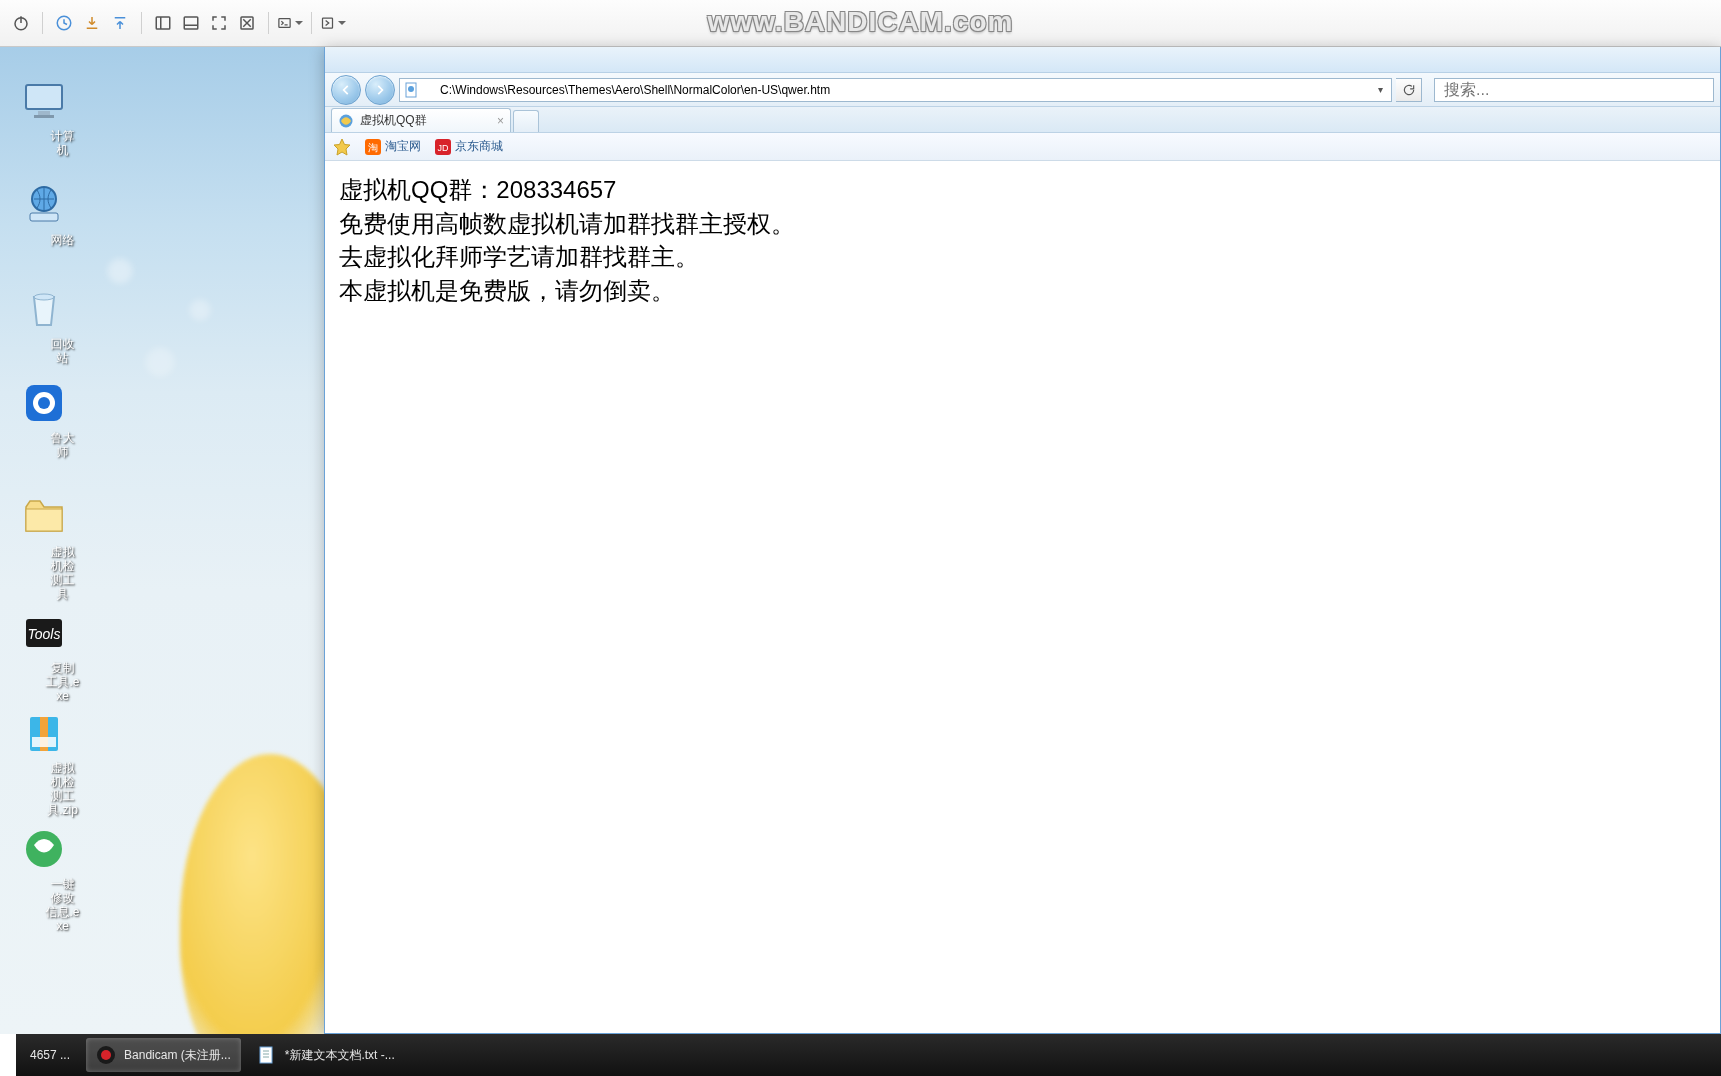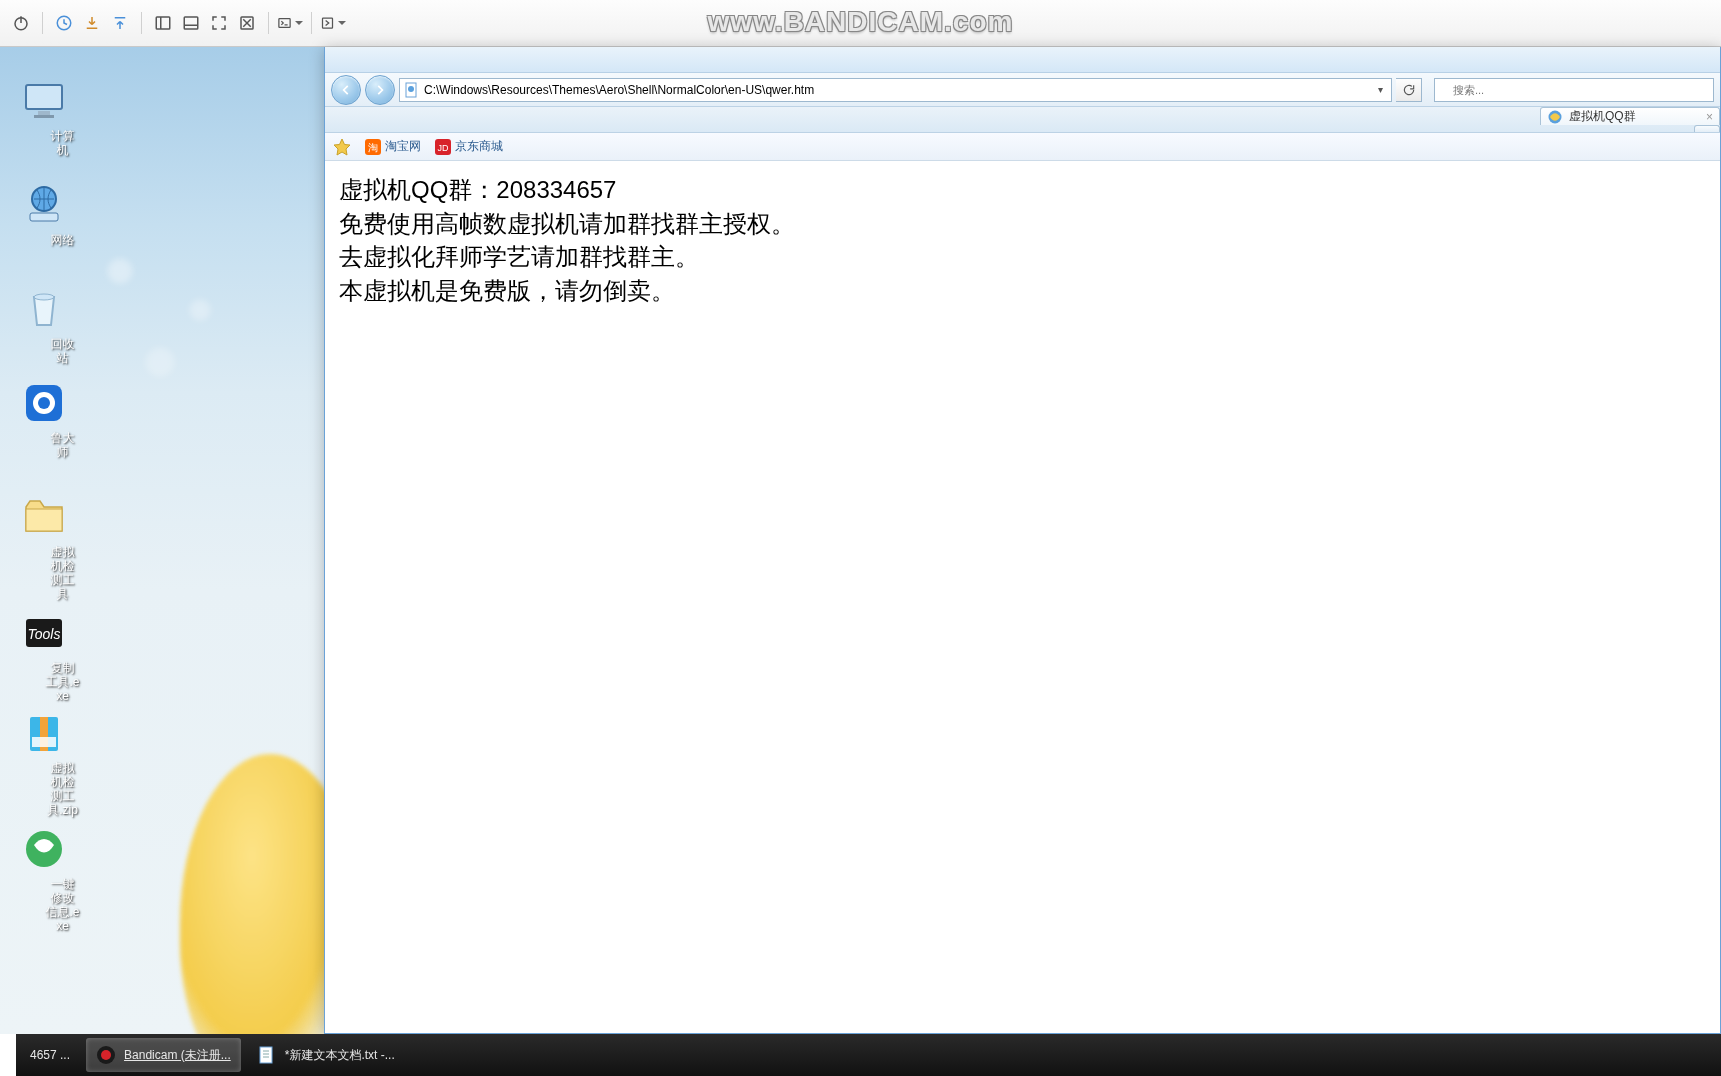--- a/index.html
+++ b/index.html
@@ -97,43 +97,43 @@
   display: flex; align-items: center; padding: 0 6px; gap: 4px;
 }
 .nav-btn {
   width: 30px; height: 30px; border-radius: 50%;
   background: radial-gradient(circle at 35% 30%, #d9eefb, #9bc8ea 60%, #7ab0da);
   border: 1px solid #6fa3cf; display: flex; align-items: center; justify-content: center;
   cursor: pointer; color: #fff; font-size: 16px; box-shadow: inset 0 1px 2px rgba(255,255,255,.7);
 }
 .addr-box {
   flex: 1; height: 24px; background: #fff; border: 1px solid #9db8cf;
-  display: flex; align-items: center; padding: 0 4px; gap: 4px;
+  display: flex; align-items: center; padding: 0 4px; gap: 20px;
   font-size: 12px; color: #333;
 }
 .addr-box .page-ico { width: 16px; height: 16px; display: inline-flex; align-items: center; justify-content: center; }
 .addr-box input { flex: 1; border: none; outline: none; font-size: 12px; background: transparent; }
 .addr-drop { color: #555; font-size: 10px; padding: 0 4px; cursor: pointer; }
 .refresh-btn {
   width: 26px; height: 24px; border: 1px solid #9db8cf; border-left: none;
   background: linear-gradient(#fdfdfd,#ebebeb); display: flex; align-items: center; justify-content: center;
   cursor: pointer; color: #444;
 }
 .search-box {
   width: 280px; height: 24px; background: #fff; border: 1px solid #9db8cf;
   display: flex; align-items: center; margin-left: 8px;
 }
 .search-box input {
-  flex: 1; border: none; outline: none; font-size: 11px; padding: 0 18px; color: #888; background: transparent;
+  flex: 1; border: none; outline: none; font-size: 16px; padding: 0 9px; color: #888; background: transparent;
 }
 
 .ie-tabrow {
   height: 26px; background: linear-gradient(#eaf2f9,#dae9f5);
   border-bottom: 1px solid #bcd2e5;
-  display: flex; align-items: flex-end; padding-left: 6px; flex-direction: column;
+  display: flex; align-items: flex-end; padding-left: 6px;
 }
 .ie-tab {
   height: 24px; min-width: 180px; background: linear-gradient(#fff,#f0f6fb);
   border: 1px solid #aac3d8; border-bottom: none;
   border-radius: 3px 3px 0 0;
   display: flex; align-items: center; padding: 0 6px; gap: 6px;
   font-size: 12px; color: #333; cursor: pointer; position: relative;
 }
 .ie-tab .favicon { width: 16px; height: 16px; display: flex; align-items: center; justify-content: center; }
 .ie-tab .close-x {
@@ -167,21 +167,21 @@
   position: absolute; left: 16px; bottom: 0; width: 100%; height: 42px;
   background: linear-gradient(#2a2a2a, #111);
   display: flex; align-items: center; padding: 0 4px; gap: 6px;
 }
 .task-btn {
   height: 34px; padding: 0 10px;
   display: flex; align-items: center; gap: 8px;
   color: #e6e6e6; font-size: 12px;
   border-radius: 3px; cursor: pointer;
 }
-.task-btn.active { background: rgba(255,255,255,.18); box-shadow: inset 0 0 5px rgba(255,255,255,.25); text-decoration: underline; }
+.task-btn.active { background: rgba(255,255,255,.18); box-shadow: inset 0 0 5px rgba(255,255,255,.25); }
 .task-btn .tico { width: 20px; height: 20px; display: flex; align-items: center; justify-content: center; }
 </style>
 </head>
 <body>
 
 <div class="top-toolbar">
   <div class="tb-btn">
     <svg viewBox="0 0 24 24" fill="none" stroke="#555" stroke-width="2">
         <circle cx="12" cy="13" r="8"></circle>
         <line x1="12" y1="3" x2="12" y2="12"></line>

